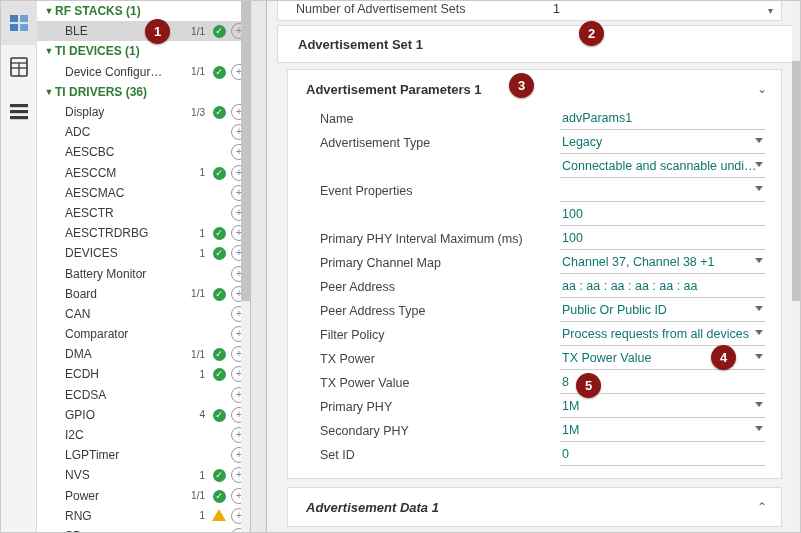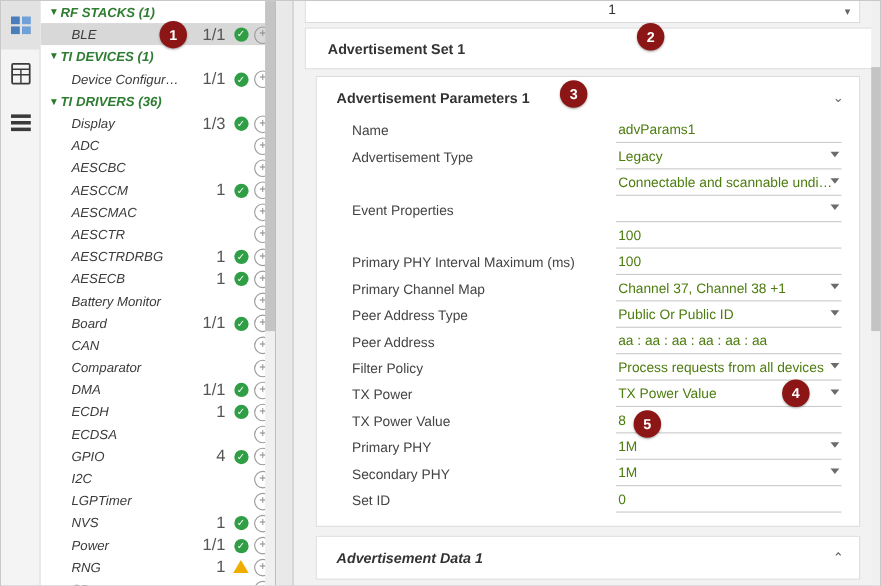--- a/index.html
+++ b/index.html
@@ -59,28 +59,27 @@
   .tw {
     width: 12px; min-width: 12px;
     font-size: 9px; color: #2a7a2a;
     display: inline-block; text-align: center;
   }
   .tw.none { color: transparent; }
   .tree-label {
     flex: 1 1 auto;
     overflow: hidden;
     text-overflow: ellipsis;
-    font-style: italic;
   }
   .tree-label.grp { color: #2f7d32; }
   .tree-label.node { color: #3a3a3a; padding-left: 10px; }
   .cnt {
     width: 30px; min-width: 30px;
     text-align: right;
-    font-size: 15px;
+    font-size: 10px;
     color: #555555;
     padding-right: 5px;
   }
   .chk {
     width: 18px; min-width: 18px;
     text-align: center;
     font-size: 12px;
     line-height: 1;
   }
   .chk .ok {
@@ -226,21 +225,21 @@
     white-space: nowrap;
   }
   .f-ctrl {
     position: absolute;
     left: 272px; top: 1px;
     width: 205px; height: 21px;
   }
   .f-val {
     position: absolute;
     left: 2px; top: 2px;
-    color: #4d7c0f;
+    color: #0f766e;
     font-size: 12.5px;
     white-space: nowrap;
     overflow: hidden;
     text-overflow: ellipsis;
     width: 195px;
   }
   .f-val.placeholder { color: #999999; }
   .f-underline {
     position: absolute;
     left: 0; bottom: 0;
@@ -397,21 +396,21 @@
         </div>
         <div class="tree-row">
           <span class="tw none">&nbsp;</span>
           <span class="tree-label node">AESCTRDRBG</span>
           <span class="cnt">1</span>
           <span class="chk"><span class="ok">✓</span></span>
           <span class="plus"><span>+</span></span>
         </div>
         <div class="tree-row">
           <span class="tw none">&nbsp;</span>
-          <span class="tree-label node">AESECB</span>
+          <span class="tree-label node">DEVICES</span>
           <span class="cnt">1</span>
           <span class="chk"><span class="ok">✓</span></span>
           <span class="plus"><span>+</span></span>
         </div>
         <div class="tree-row">
           <span class="tw none">&nbsp;</span>
           <span class="tree-label node">Battery Monitor</span>
           <span class="cnt"></span>
           <span class="chk"></span>
           <span class="plus"><span>+</span></span>
@@ -511,20 +510,21 @@
     <div id="tree-scroll">
       <div id="tree-thumb"></div>
     </div>
   </div>
 
   <div id="divider"></div>
 
   <div id="detail">
 
     <div class="top-strip">
+      <span class="lbl">Number of Advertisement Sets</span>
       <span class="val">1</span>
       <span class="caret">▾</span>
     </div>
 
     <div class="panel" id="adv-set">
       <span class="panel-title">Advertisement Set 1</span>
       <span class="chev">⌄</span>
     </div>
 
     <div class="panel" id="adv-params">
@@ -576,32 +576,32 @@
           </div>
           <div class="field">
             <span class="f-label">Primary Channel Map</span>
             <span class="f-ctrl">
               <span class="f-val">Channel 37, Channel 38 +1</span>
               <span class="f-underline"></span>
               <span class="f-caret"></span>
             </span>
           </div>
           <div class="field">
+            <span class="f-label">Peer Address</span>
+            <span class="f-ctrl">
+              <span class="f-val">aa : aa : aa : aa : aa : aa</span>
+              <span class="f-underline"></span>
+            </span>
+          </div>
+          <div class="field">
             <span class="f-label">Peer Address Type</span>
             <span class="f-ctrl">
               <span class="f-val">Public Or Public ID</span>
               <span class="f-underline"></span>
               <span class="f-caret"></span>
-            </span>
-          </div>
-          <div class="field">
-            <span class="f-label">Peer Address</span>
-            <span class="f-ctrl">
-              <span class="f-val">aa : aa : aa : aa : aa : aa</span>
-              <span class="f-underline"></span>
             </span>
           </div>
           <div class="field">
             <span class="f-label">Filter Policy</span>
             <span class="f-ctrl">
               <span class="f-val">Process requests from all devices</span>
               <span class="f-underline"></span>
               <span class="f-caret"></span>
             </span>
           </div>

